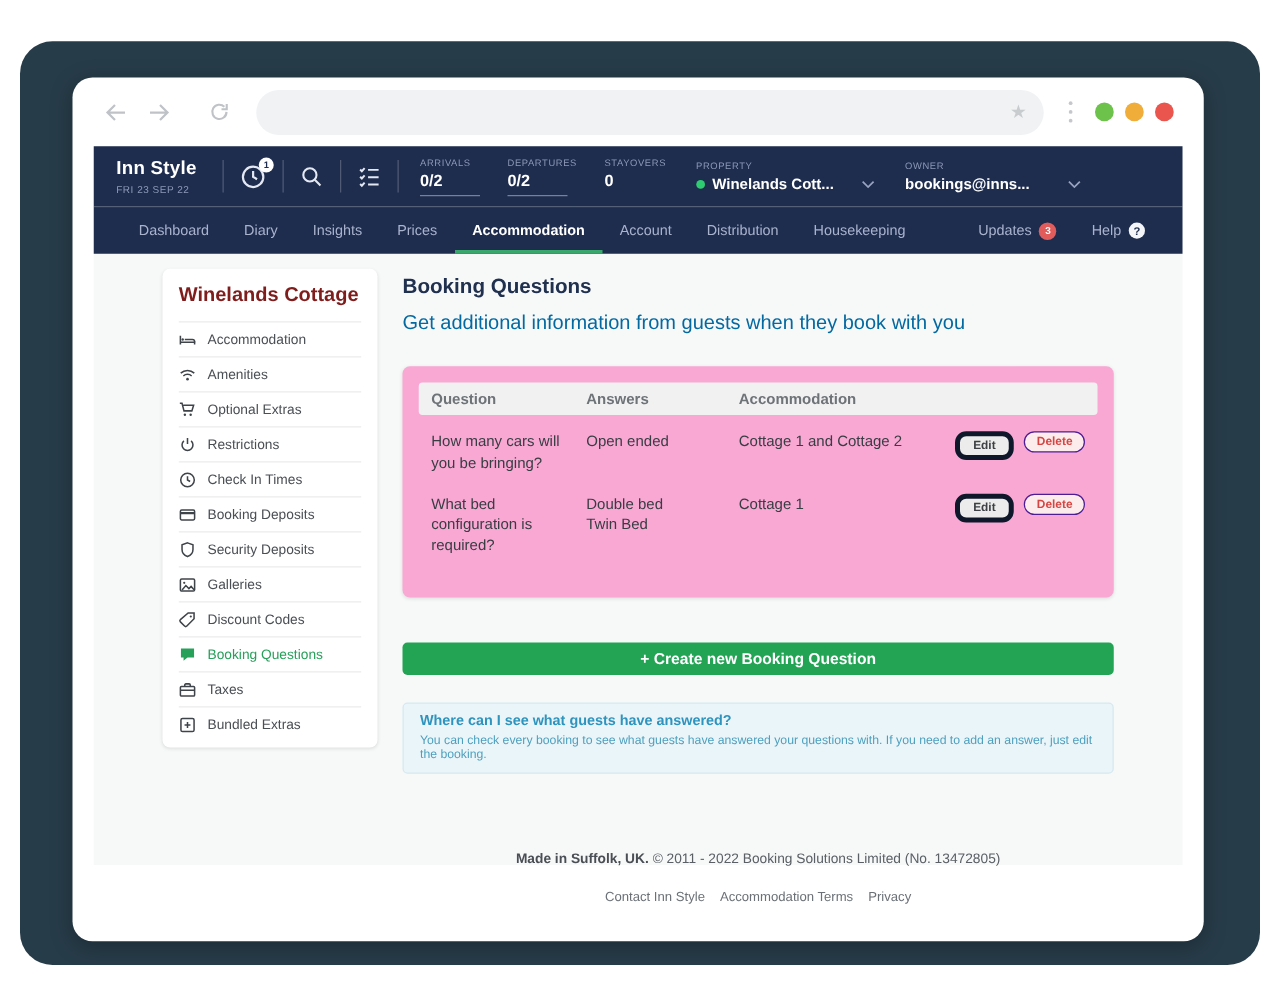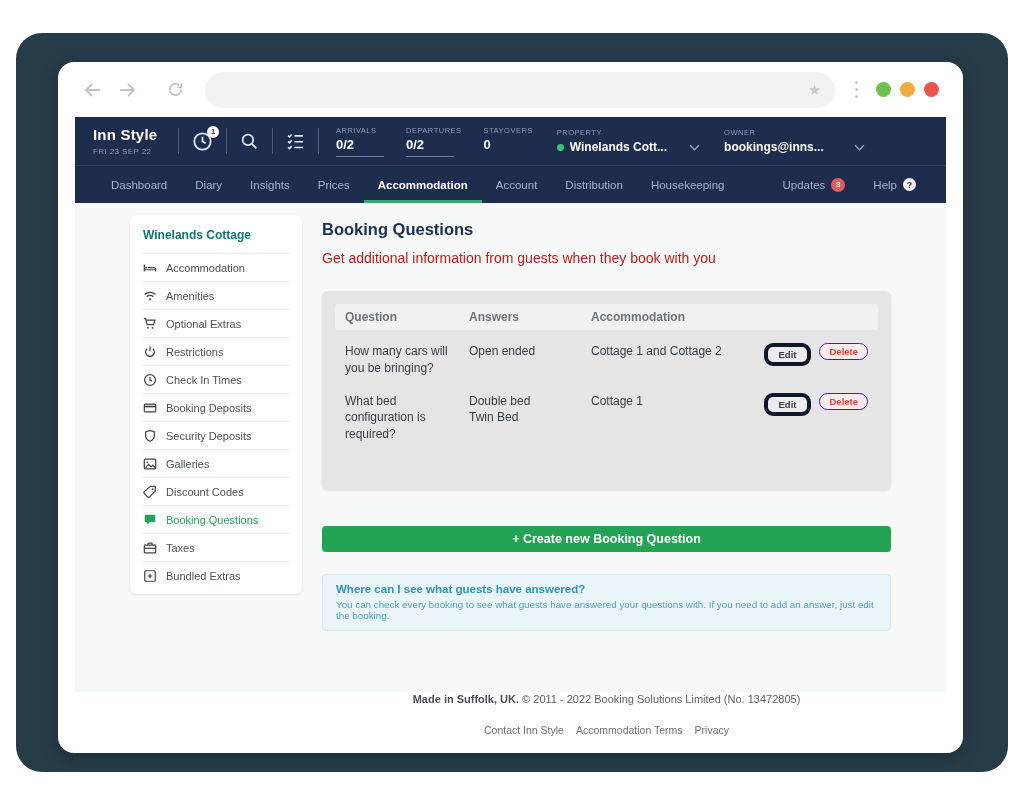--- a/index.html
+++ b/index.html
@@ -45,29 +45,29 @@
   .navbar { height:38px; background:#1e2c4e; border-top:1px solid rgba(255,255,255,.1); display:flex; align-items:stretch; padding:0 22px; }
   .nav-item { display:flex; align-items:center; padding:0 14px; font-size:11.5px; color:#a9b3cd; cursor:pointer; }
   .nav-item.active { color:#fff; font-weight:bold; box-shadow:inset 0 -3px 0 #3aa76d; }
   .nav-right { margin-left:auto; display:flex; align-items:center; gap:28px; padding-right:8px; }
   .nav-chip { font-size:11.5px; color:#a9b3cd; display:flex; align-items:center; gap:6px; cursor:pointer; }
   .badge-red { width:14px; height:14px; border-radius:50%; background:#e25c5c; color:#fff; font-size:8px; font-weight:bold; display:flex; align-items:center; justify-content:center; }
   .badge-help { width:13px; height:13px; border-radius:50%; background:#f3f5f8; color:#1e2c4e; font-size:9px; font-weight:bold; display:flex; align-items:center; justify-content:center; }
 
   .app-body { display:flex; padding:12px 55px 0; gap:20px; }
   .sidebar { width:172px; background:#fff; border-radius:6px; box-shadow:0 1px 3px rgba(0,0,0,.1); padding:13px 13px 5px; align-self:flex-start; }
-  .sidebar-title { font-size:12px; font-weight:bold; color:#0f766e; padding-bottom:11px; }
+  .sidebar-title { font-size:16px; font-weight:bold; color:#7f1d1d; padding-bottom:11px; }
   .side-item { display:flex; align-items:center; gap:9px; padding:6.5px 0; border-top:1px solid #ececec; font-size:11px; color:#4a4f55; cursor:pointer; }
   .side-item .icon { width:14px; display:flex; color:#3f444a; }
   .side-item.active, .side-item.active .icon { color:#27a05a; }
 
   .content { flex:1; }
   .content-title { font-size:16.5px; font-weight:bold; color:#20304f; margin-top:5px; }
-  .content-sub { font-size:14px; color:#b91c1c; margin-top:11px; }
-  .table-card { background:#e5e5e5; border-radius:6px; box-shadow:0 1px 3px rgba(0,0,0,.1); margin-top:25px; padding:13px 13px 44px; }
+  .content-sub { font-size:16px; color:#0369a1; margin-top:11px; }
+  .table-card { background:#f9a8d4; border-radius:6px; box-shadow:0 1px 3px rgba(0,0,0,.1); margin-top:25px; padding:13px 13px 30px; }
   .thead { display:flex; background:#f1f1f2; border-radius:3px; padding:6px 10px; }
   .th { font-size:12px; font-weight:bold; color:#6e7378; }
   .trow { display:flex; padding:13px 10px 3px; }
   .cell { font-size:12px; color:#383d43; line-height:1.4; }
   .col-q { width:124px; padding-right:12px; }
   .col-a { width:122px; padding-right:12px; }
   .col-acc { flex:1; }
   .col-actions { width:112px; display:flex; gap:8px; justify-content:flex-end; align-items:flex-start; }
   .btn-edit { font-family:inherit; font-size:9.5px; font-weight:bold; color:#3c4043; background:#ececec; border:4px solid #0f172a; border-radius:9px; padding:2px 11px; cursor:pointer; }
   .btn-delete { font-family:inherit; font-size:9.5px; font-weight:bold; color:#d64541; background:#fdecec; border:1px solid #4c1d95; border-radius:9px; padding:2px 9px; cursor:pointer; }

